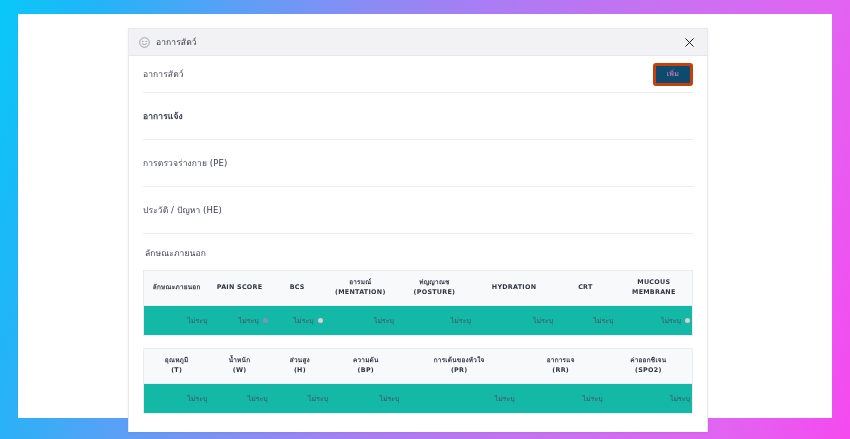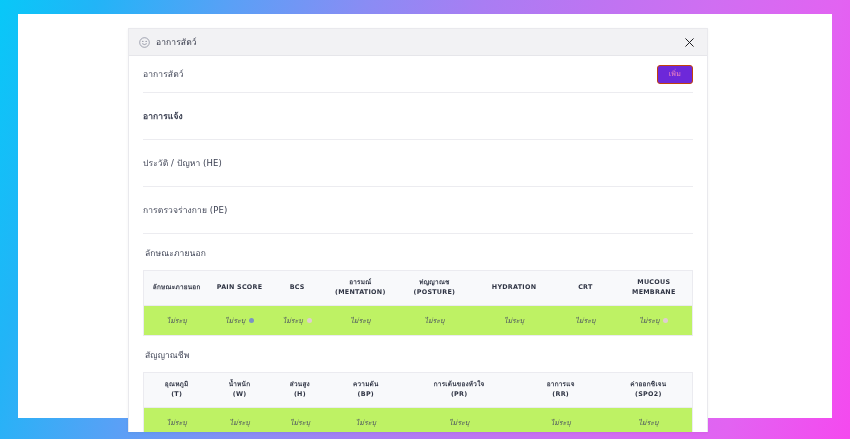--- a/index.html
+++ b/index.html
@@ -111,23 +111,23 @@
     color: #3a3f51;
     letter-spacing: .1px;
     white-space: nowrap;
   }
   .sec-row.r1 { height: 37px; }
   .sec-row.r2 { height: 47px; font-weight: bold; }
   .sec-row.r3 { height: 47px; }
   .sec-row.r4 { height: 47px; }
 
   .add-btn {
-    border: 1px solid #c2410c;
+    border: 3px solid #c2410c;
     color: #f386be;
-    background: #6d28d9;
+    background: #0c4a6e;
     border-radius: 3px;
     font-size: 7px;
     padding: 5px 11px;
     line-height: 1;
     cursor: pointer;
     font-family: inherit;
     letter-spacing: .2px;
   }
 
   
@@ -153,25 +153,24 @@
     color: #2f3444;
     letter-spacing: .25px;
     padding: 7px 2px;
     text-align: center;
     line-height: 1.55;
     vertical-align: middle;
   }
   table.grid tbody td {
     font-size: 7px;
     color: #4a4f60;
-    text-align: center;
+    text-align: right;
     padding: 9px 2px;
     vertical-align: middle;
-    background: #bef264;
-    font-style: italic;
+    background: #14b8a6;
   }
   .cellwrap {
     display: inline-flex; align-items: center; gap: 4px;
     justify-content: center;
   }
   .dot {
     width: 5px; height: 5px; border-radius: 50%;
     display: inline-block;
     flex: 0 0 auto;
   }
@@ -205,26 +204,26 @@
 
         <div class="sec-row r1">
           <span class="sec-label">อาการสัตว์</span>
           <button class="add-btn">เพิ่ม</button>
         </div>
 
         <div class="sec-row r2">
           <span class="sec-label">อาการแจ้ง</span>
         </div>
 
+        <div class="sec-row r4">
+          <span class="sec-label">การตรวจร่างกาย (PE)</span>
+        </div>
+
         <div class="sec-row r3">
           <span class="sec-label">ประวัติ / ปัญหา (HE)</span>
-        </div>
-
-        <div class="sec-row r4">
-          <span class="sec-label">การตรวจร่างกาย (PE)</span>
         </div>
 
         <div class="group">
           <div class="group-label">ลักษณะภายนอก</div>
           <table class="grid">
             <colgroup>
                 <col style="width: 12%;">
                 <col style="width: 11%;">
                 <col style="width: 10%;">
                 <col style="width: 13%;">
@@ -291,21 +290,20 @@
                   <td><span class="cellwrap">
                       <span>ไม่ระบุ</span>
                       <span class="dot" style="background: rgb(224, 205, 210);"></span>
                     </span></td>
                 </tr>
               </tbody>
           </table>
         </div>
 
         <div class="group">
-          <div class="group-label">สัญญาณชีพ</div>
           <table class="grid">
             <colgroup>
                 <col style="width: 12%;">
                 <col style="width: 11%;">
                 <col style="width: 11%;">
                 <col style="width: 13%;">
                 <col style="width: 21%;">
                 <col style="width: 16%;">
                 <col style="width: 16%;">
               </colgroup>

